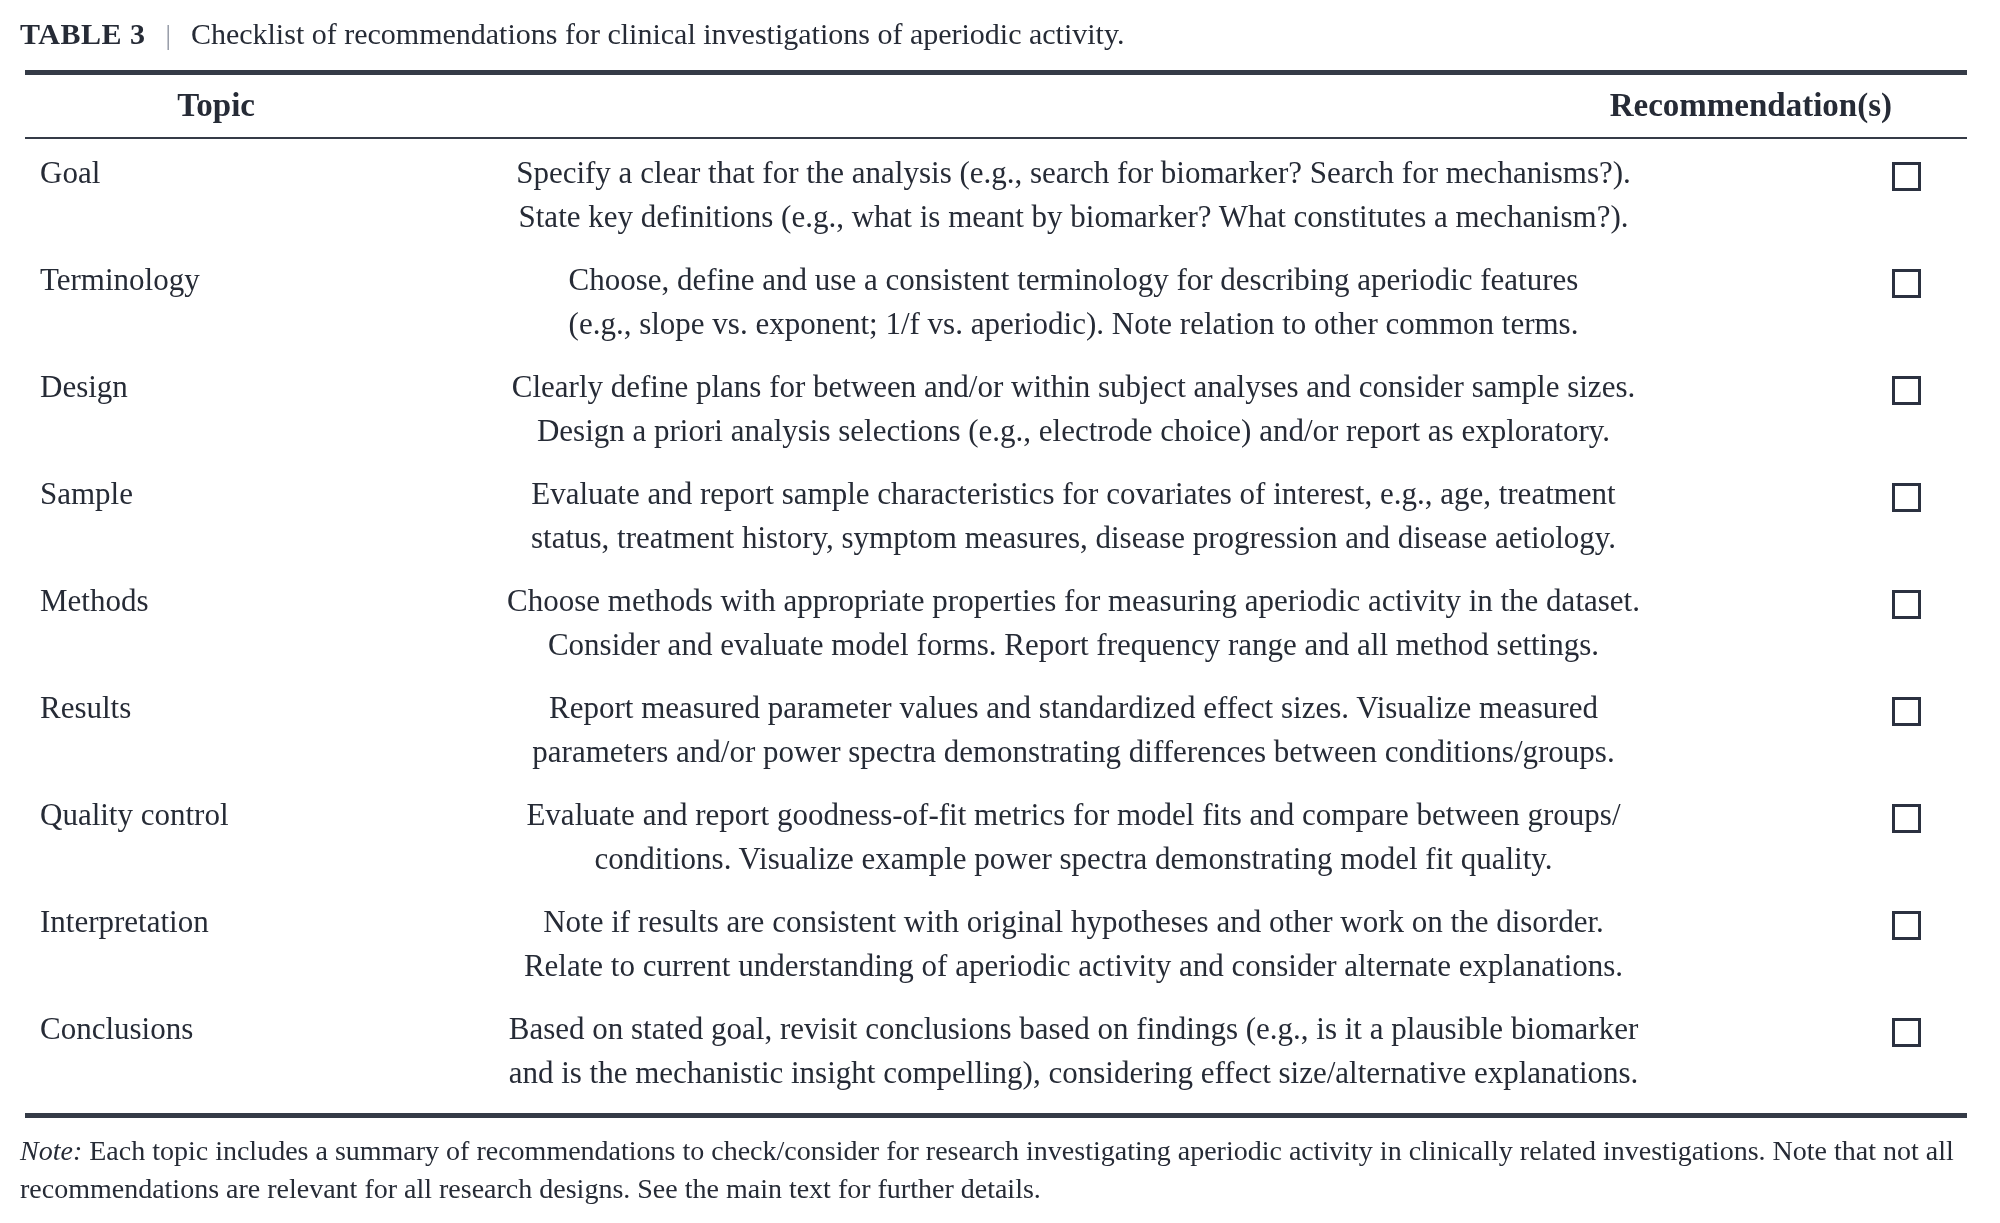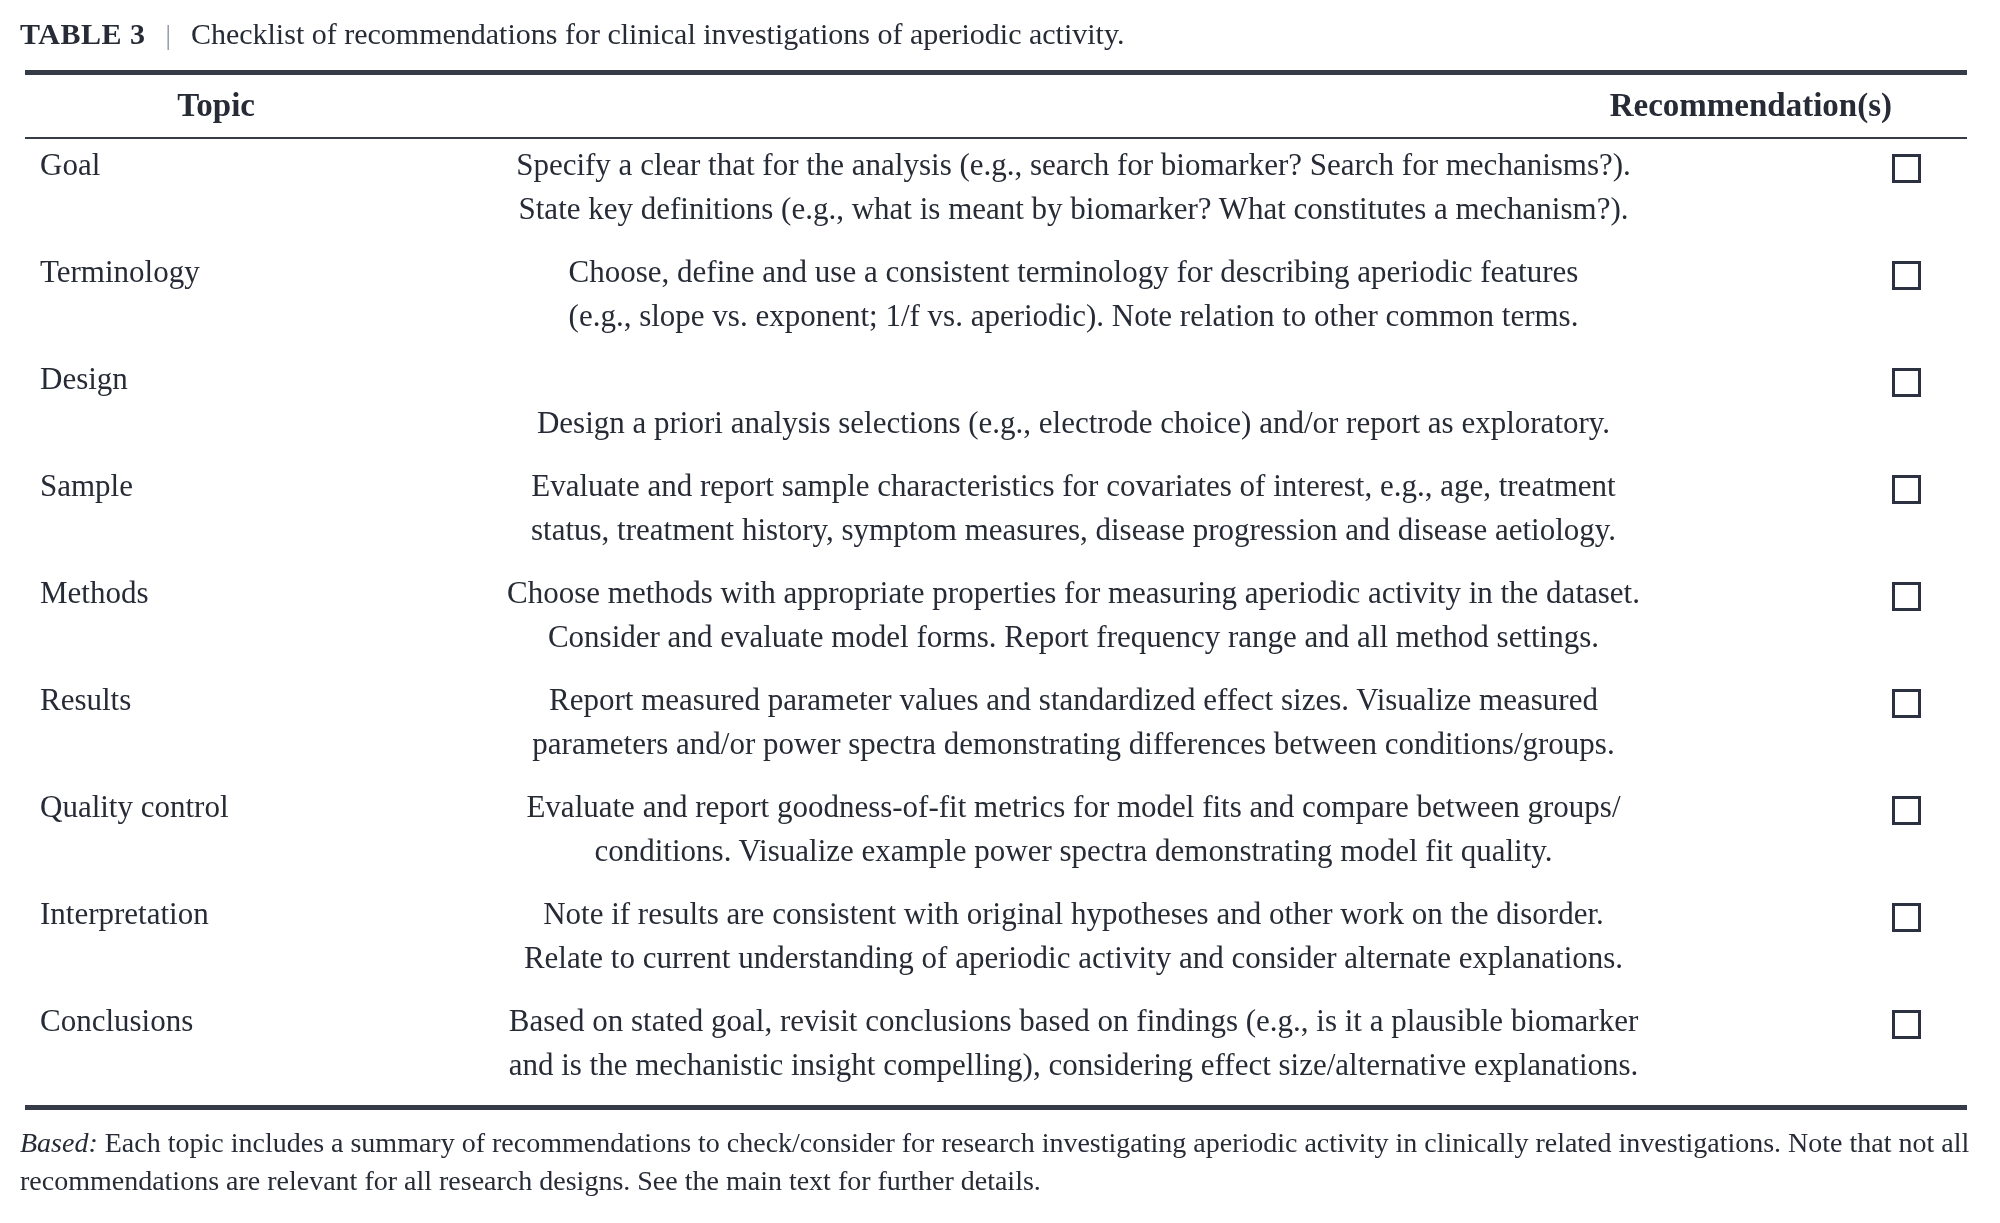--- a/index.html
+++ b/index.html
@@ -46,21 +46,21 @@
   .hdr {
     display: grid;
     grid-template-columns: 230px 1fr 75px;
     padding: 11px 0 13px 0;
     font-size: 33px;
     line-height: 38px;
     font-weight: bold;
   }
   .hdr .topic-col { padding-left: 15px; text-align: right; }
   .hdr .rec-col   { text-align: right; }
-  .rows { padding-top: 3px; }
+  .rows { padding-top: 11px; }
   .row {
     display: grid;
     grid-template-columns: 230px 1fr 75px;
     padding: 1px 0 18px 0;
     font-size: 31px;
     line-height: 44px;
   }
   .row .topic { padding-left: 15px; }
   .row .rec   { text-align: center; }
   .checkcell  { padding-top: 8px; }
@@ -111,21 +111,21 @@
       </div>
 
       <div class="row">
         <div class="topic">Terminology</div>
         <div class="rec"><span>Choose, define and use a consistent terminology for describing aperiodic features</span><br><span>(e.g., slope vs. exponent; 1/f vs. aperiodic). Note relation to other common terms.</span></div>
         <div class="checkcell"><span class="checkbox"></span></div>
       </div>
 
       <div class="row">
         <div class="topic">Design</div>
-        <div class="rec"><br><span>Design a priori analysis selections (e.g., electrode choice) and/or report as exploratory.</span></div>
+        <div class="rec"><span>Clearly define plans for between and/or within subject analyses and consider sample sizes.</span><br><span>Design a priori analysis selections (e.g., electrode choice) and/or report as exploratory.</span></div>
         <div class="checkcell"><span class="checkbox"></span></div>
       </div>
 
       <div class="row">
         <div class="topic">Sample</div>
         <div class="rec"><span>Evaluate and report sample characteristics for covariates of interest, e.g., age, treatment</span><br><span>status, treatment history, symptom measures, disease progression and disease aetiology.</span></div>
         <div class="checkcell"><span class="checkbox"></span></div>
       </div>
 
       <div class="row">
@@ -157,16 +157,16 @@
         <div class="rec"><span>Based on stated goal, revisit conclusions based on findings (e.g., is it a plausible biomarker</span><br><span>and is the mechanistic insight compelling), considering effect size/alternative explanations.</span></div>
         <div class="checkcell"><span class="checkbox"></span></div>
       </div>
 
     </div>
 
     <div class="rule-thick"></div>
   </div>
 
   <div class="note">
-    <span class="note-label">Based:</span><span> Each topic includes a summary of recommendations to check/consider for research investigating aperiodic activity in clinically related investigations. Note that not all recommendations are relevant for all research designs. See the main text for further details.</span>
+    <span class="note-label">Note:</span><span> Each topic includes a summary of recommendations to check/consider for research investigating aperiodic activity in clinically related investigations. Note that not all recommendations are relevant for all research designs. See the main text for further details.</span>
   </div>
 
 </div>
 
 </body></html>

